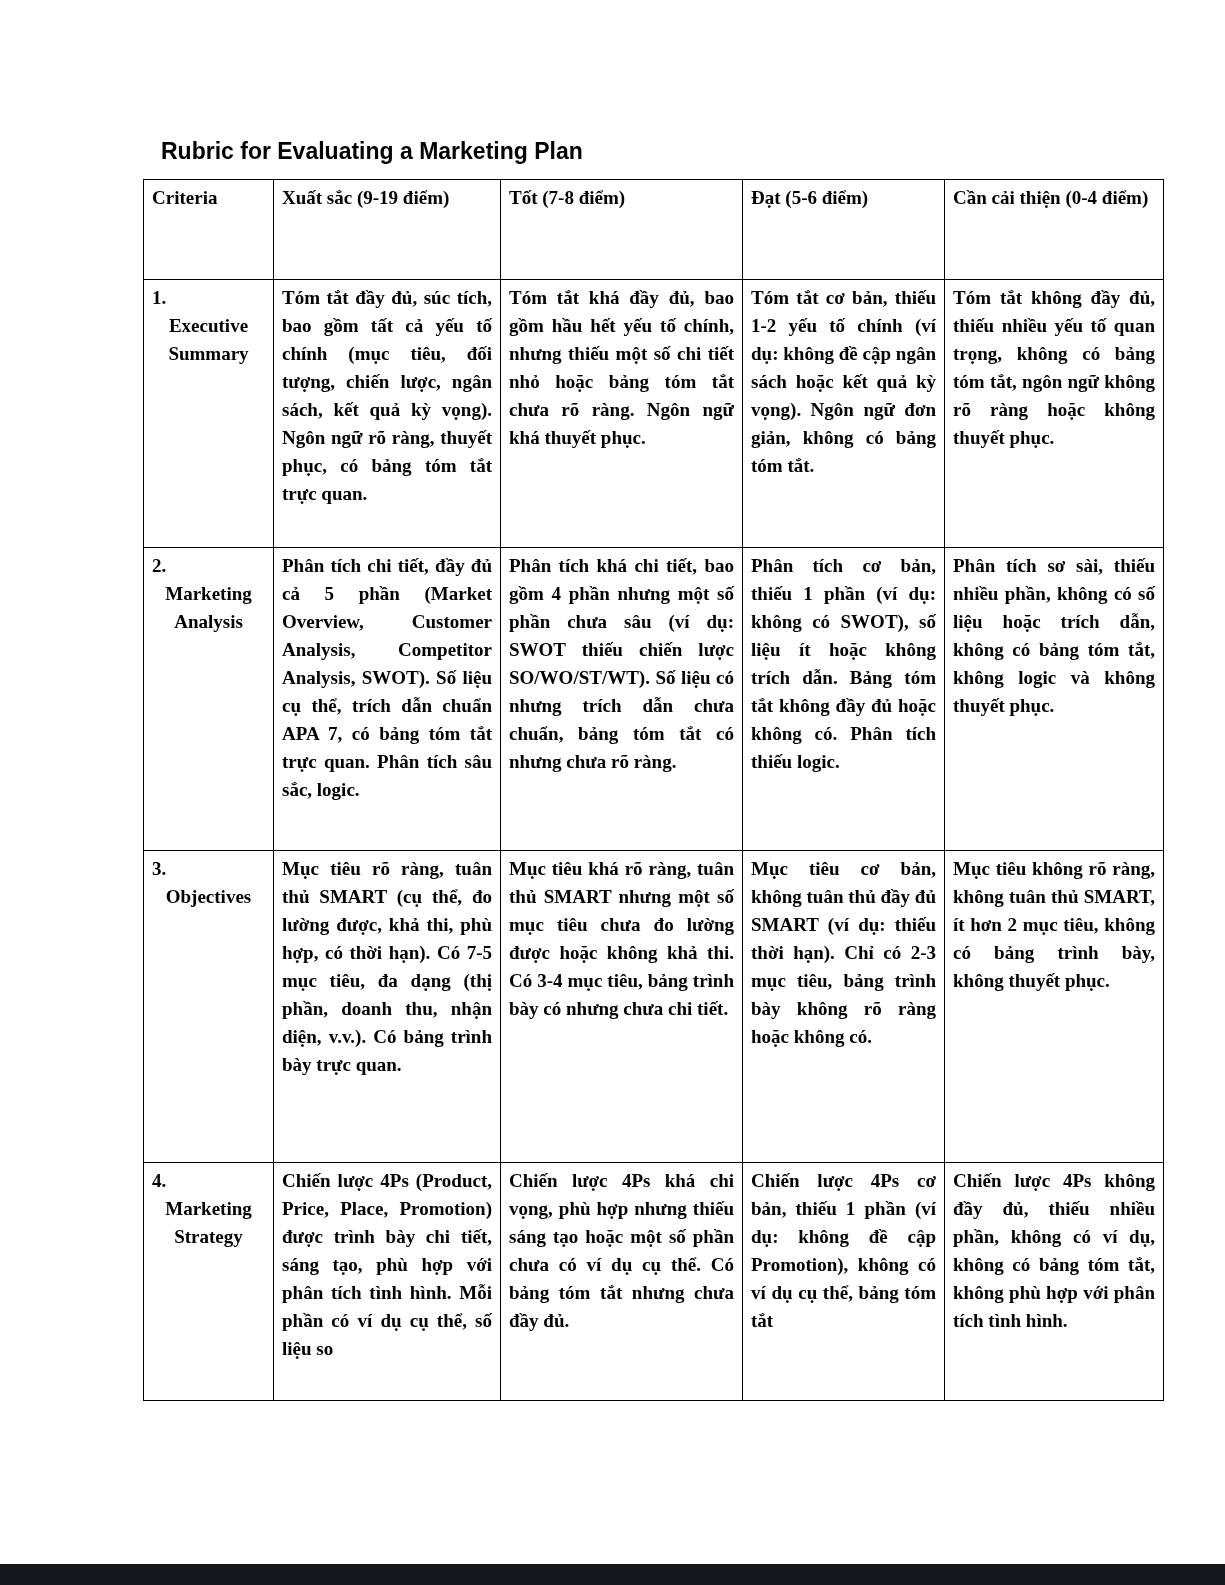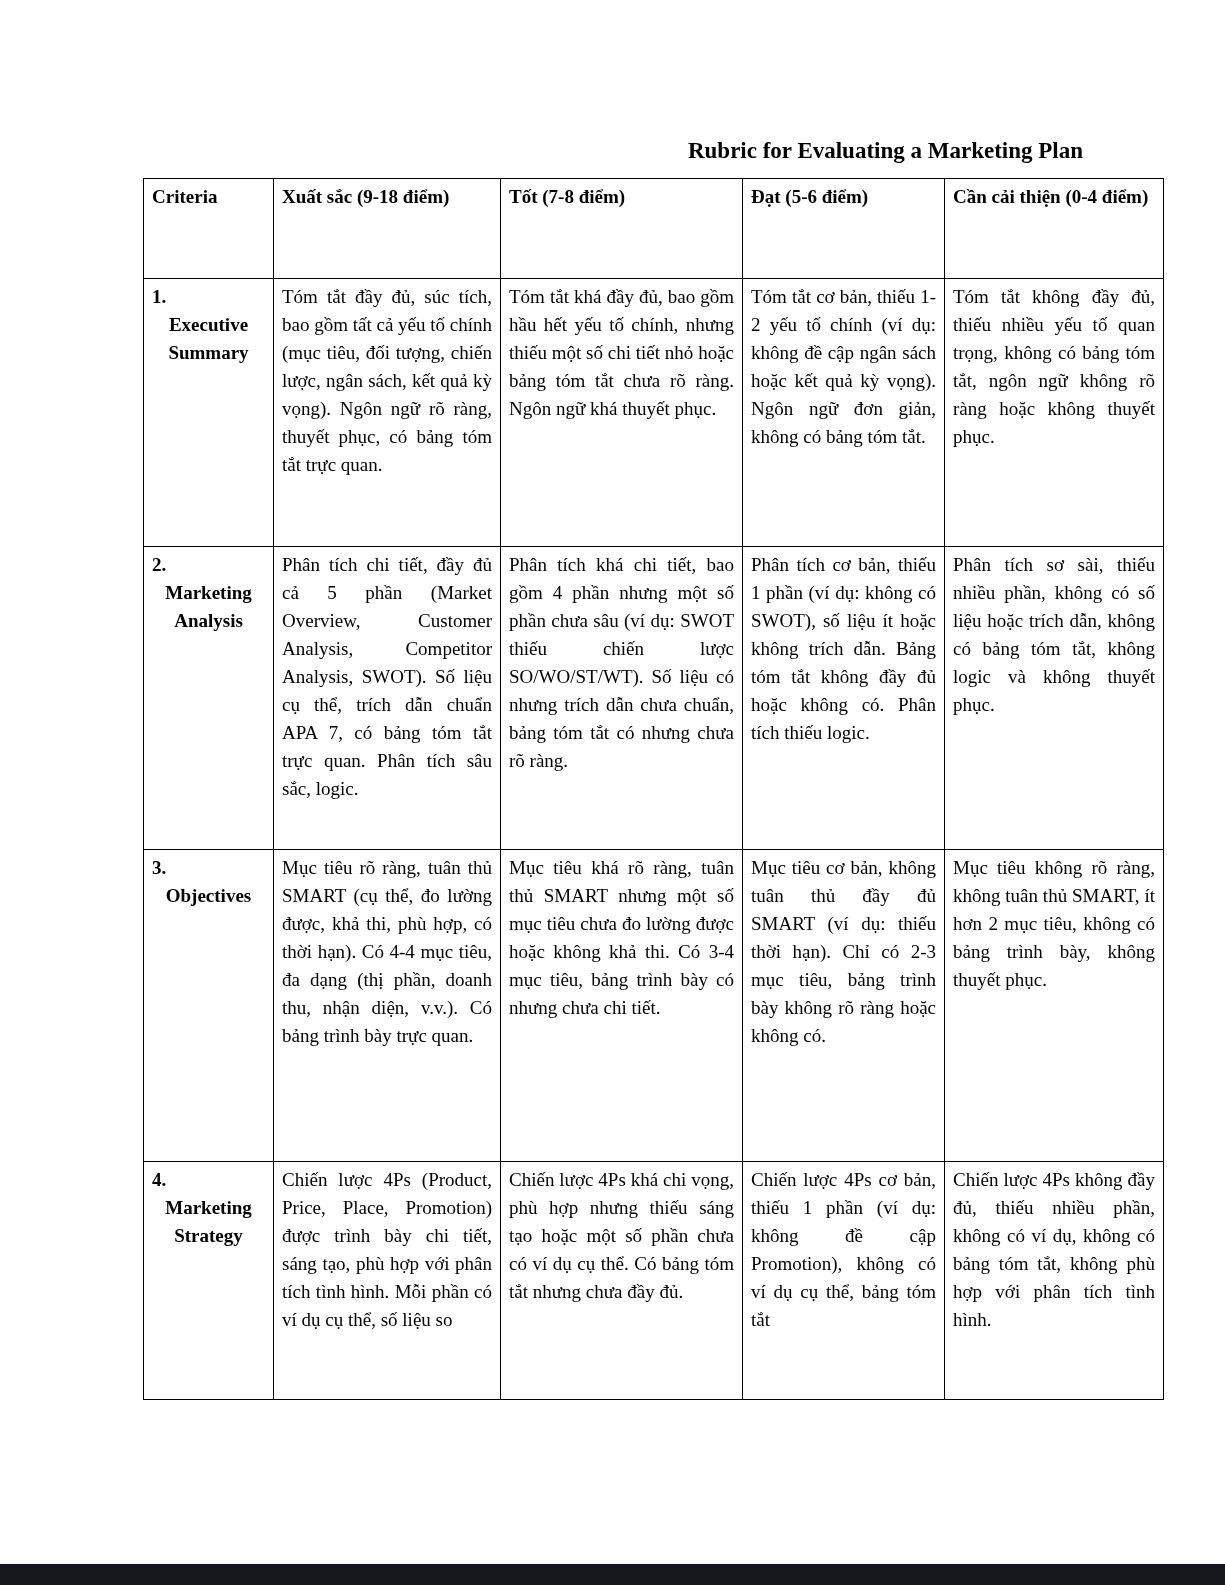--- a/index.html
+++ b/index.html
@@ -17,23 +17,22 @@
   }
   .page {
     position: absolute;
     left: 143px;
     top: 138px;
     width: 940px;
   }
   .doc-title {
     font-size: 23px;
     font-weight: bold;
-    margin: 0 0 14px 2px;
-    font-family: Liberation Serif, serif;
-    text-align: right;
+    margin: 0 0 14px 18px;
+    font-family: Liberation Sans, sans-serif;
   }
   table.rubric {
     border-collapse: collapse;
     table-layout: fixed;
     width: 935px;
   }
   table.rubric th,
   table.rubric td {
     border: 1px solid #000000;
     vertical-align: top;
@@ -41,20 +40,21 @@
     font-size: 19px;
     line-height: 28px;
     word-wrap: break-word;
   }
   table.rubric th {
     font-weight: bold;
     text-align: left;
   }
   th.justify, td.justify {
     text-align: justify;
+    font-weight: bold;
   }
   .col-criteria   { width: 113px; }
   .col-excellent  { width: 210px; }
   .col-good       { width: 225px; margin-top: 8px; }
   .col-pass       { width: 185px; }
   .col-improve    { width: 202px; }
 
   tr.header-row        { height: 100px; }
   tr.row-exec-summary  { height: 268px; }
   tr.row-situation     { height: 303px; }
@@ -81,21 +81,21 @@
 <body>
 
 <div class="page">
 
   <h1 class="doc-title">Rubric for Evaluating a Marketing Plan</h1>
 
   <table class="rubric">
     <thead>
       <tr class="header-row">
         <th class="col-criteria">Criteria</th>
-        <th class="col-excellent">Xuất sắc (9-18 điểm)</th>
+        <th class="col-excellent">Xuất sắc (9-19 điểm)</th>
         <th class="col-good">Tốt (7-8 điểm)</th>
         <th class="col-pass">Đạt (5-6 điểm)</th>
         <th class="col-improve justify">Cần cải thiện (0-4 điểm)</th>
       </tr>
     </thead>
     <tbody>
       <tr class="row-exec-summary">
         <td class="criterion-cell">
           <span class="crit-number">1.</span>
           <span class="crit-label">Executive Summary</span>
@@ -113,21 +113,21 @@
         <td class="justify">Phân tích chi tiết, đầy đủ cả 5 phần (Market Overview, Customer Analysis, Competitor Analysis, SWOT). Số liệu cụ thể, trích dẫn chuẩn APA 7, có bảng tóm tắt trực quan. Phân tích sâu sắc, logic.</td>
         <td class="justify">Phân tích khá chi tiết, bao gồm 4 phần nhưng một số phần chưa sâu (ví dụ: SWOT thiếu chiến lược SO/WO/ST/WT). Số liệu có nhưng trích dẫn chưa chuẩn, bảng tóm tắt có nhưng chưa rõ ràng.</td>
         <td class="justify">Phân tích cơ bản, thiếu 1 phần (ví dụ: không có SWOT), số liệu ít hoặc không trích dẫn. Bảng tóm tắt không đầy đủ hoặc không có. Phân tích thiếu logic.</td>
         <td class="justify">Phân tích sơ sài, thiếu nhiều phần, không có số liệu hoặc trích dẫn, không có bảng tóm tắt, không logic và không thuyết phục.</td>
       </tr>
       <tr class="row-objectives">
         <td class="criterion-cell">
           <span class="crit-number">3.</span>
           <span class="crit-label">Objectives</span>
         </td>
-        <td class="justify">Mục tiêu rõ ràng, tuân thủ SMART (cụ thể, đo lường được, khả thi, phù hợp, có thời hạn). Có 4-4 mục tiêu, đa dạng (thị phần, doanh thu, nhận diện, v.v.). Có bảng trình bày trực quan.</td>
+        <td class="justify">Mục tiêu rõ ràng, tuân thủ SMART (cụ thể, đo lường được, khả thi, phù hợp, có thời hạn). Có 7-5 mục tiêu, đa dạng (thị phần, doanh thu, nhận diện, v.v.). Có bảng trình bày trực quan.</td>
         <td class="justify">Mục tiêu khá rõ ràng, tuân thủ SMART nhưng một số mục tiêu chưa đo lường được hoặc không khả thi. Có 3-4 mục tiêu, bảng trình bày có nhưng chưa chi tiết.</td>
         <td class="justify">Mục tiêu cơ bản, không tuân thủ đầy đủ SMART (ví dụ: thiếu thời hạn). Chỉ có 2-3 mục tiêu, bảng trình bày không rõ ràng hoặc không có.</td>
         <td class="justify">Mục tiêu không rõ ràng, không tuân thủ SMART, ít hơn 2 mục tiêu, không có bảng trình bày, không thuyết phục.</td>
       </tr>
       <tr class="row-strategy">
         <td class="criterion-cell">
           <span class="crit-number">4.</span>
           <span class="crit-label">Marketing Strategy</span>
         </td>
         <td class="justify">Chiến lược 4Ps (Product, Price, Place, Promotion) được trình bày chi tiết, sáng tạo, phù hợp với phân tích tình hình. Mỗi phần có ví dụ cụ thể, số liệu so</td>

